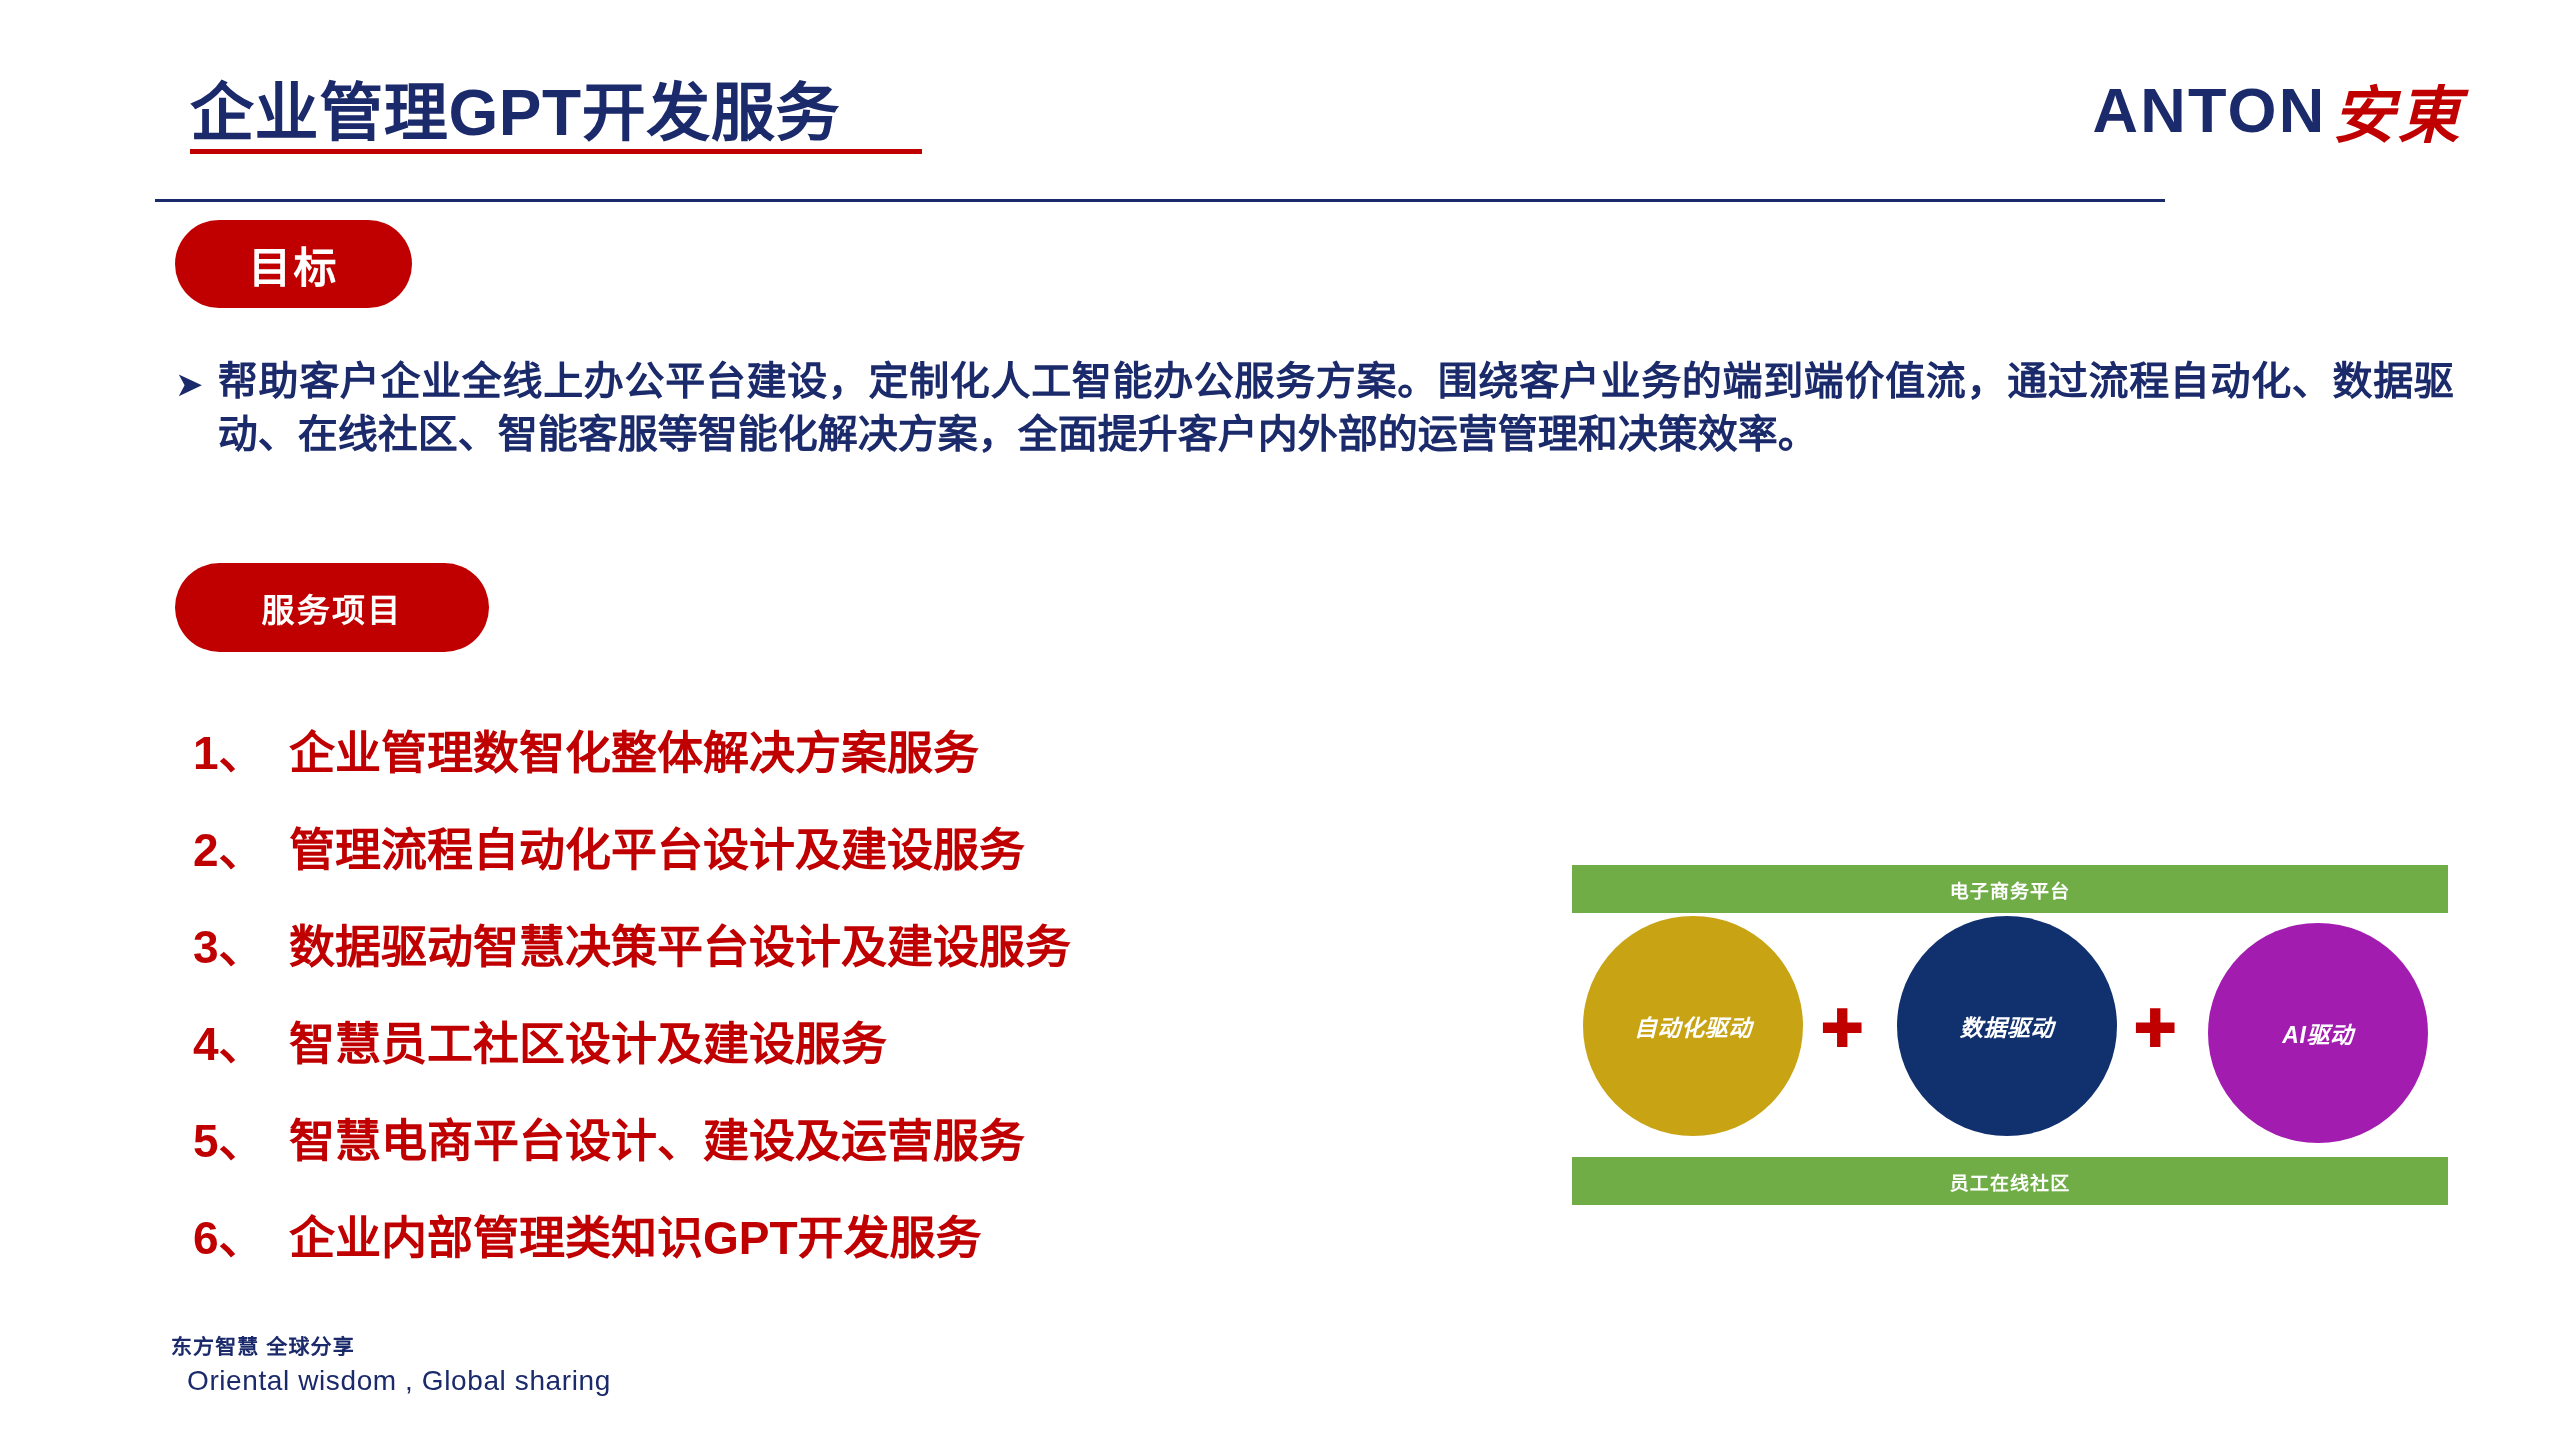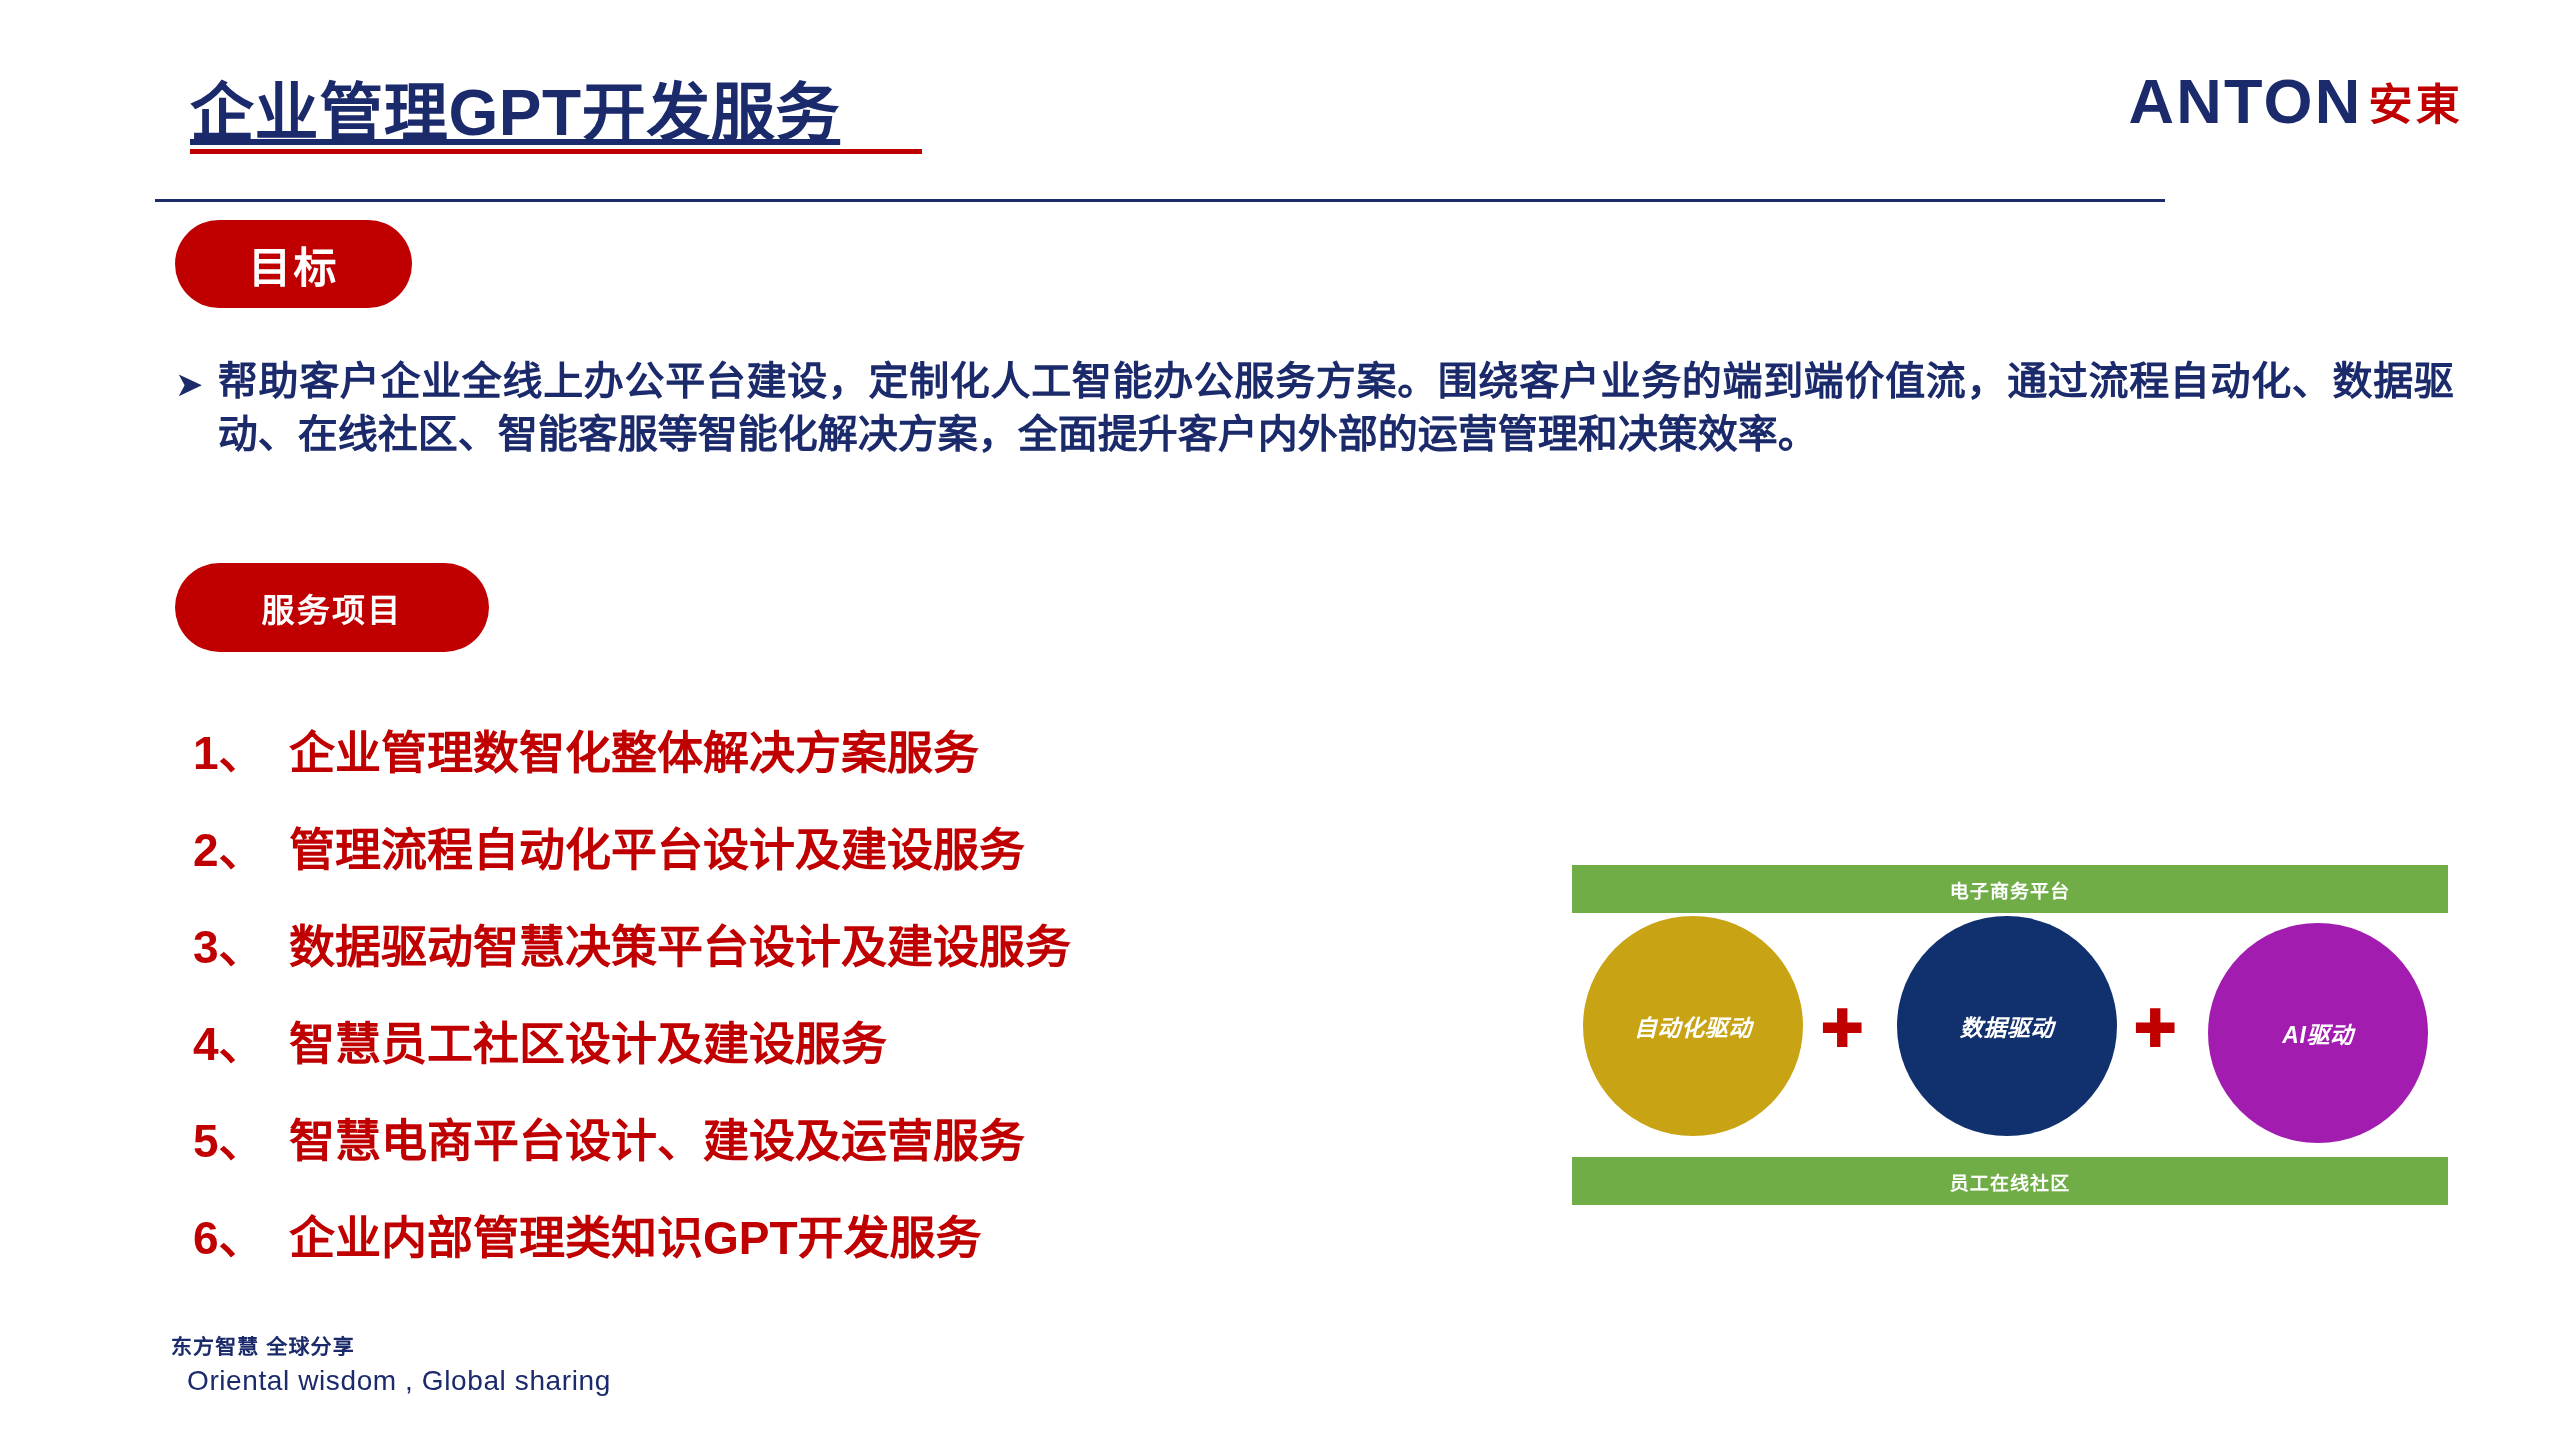--- a/index.html
+++ b/index.html
@@ -31,21 +31,20 @@
   }
   .title {
     position: absolute;
     left: 190px;
     top: 61px;
     font-size: 64px;
     font-weight: bold;
     color: #1b2a6b;
     letter-spacing: 0.6px;
     white-space: nowrap;
-    text-decoration: underline;
   }
   .title-underline {
     position: absolute;
     left: 190px;
     top: 149px;
     width: 732px;
     height: 5px;
     background: #c00000;
   }
   .header-rule {
@@ -66,24 +65,25 @@
     white-space: nowrap;
   }
   .logo-anton {
     font-size: 63px;
     font-weight: bold;
     color: #1b2a6b;
     letter-spacing: 2.2px;
     font-family: "Liberation Sans", "DejaVu Sans", sans-serif;
   }
   .logo-cn {
-    font-size: 44px;
+    font-size: 62px;
     font-weight: bold;
     color: #c00000;
     letter-spacing: 3.3px;
+    font-style: italic;
   }
 
   
   .pill {
     position: absolute;
     background: #c00000;
     color: #ffffff;
     border-radius: 550px;
     font-weight: bold;
     display: flex;

